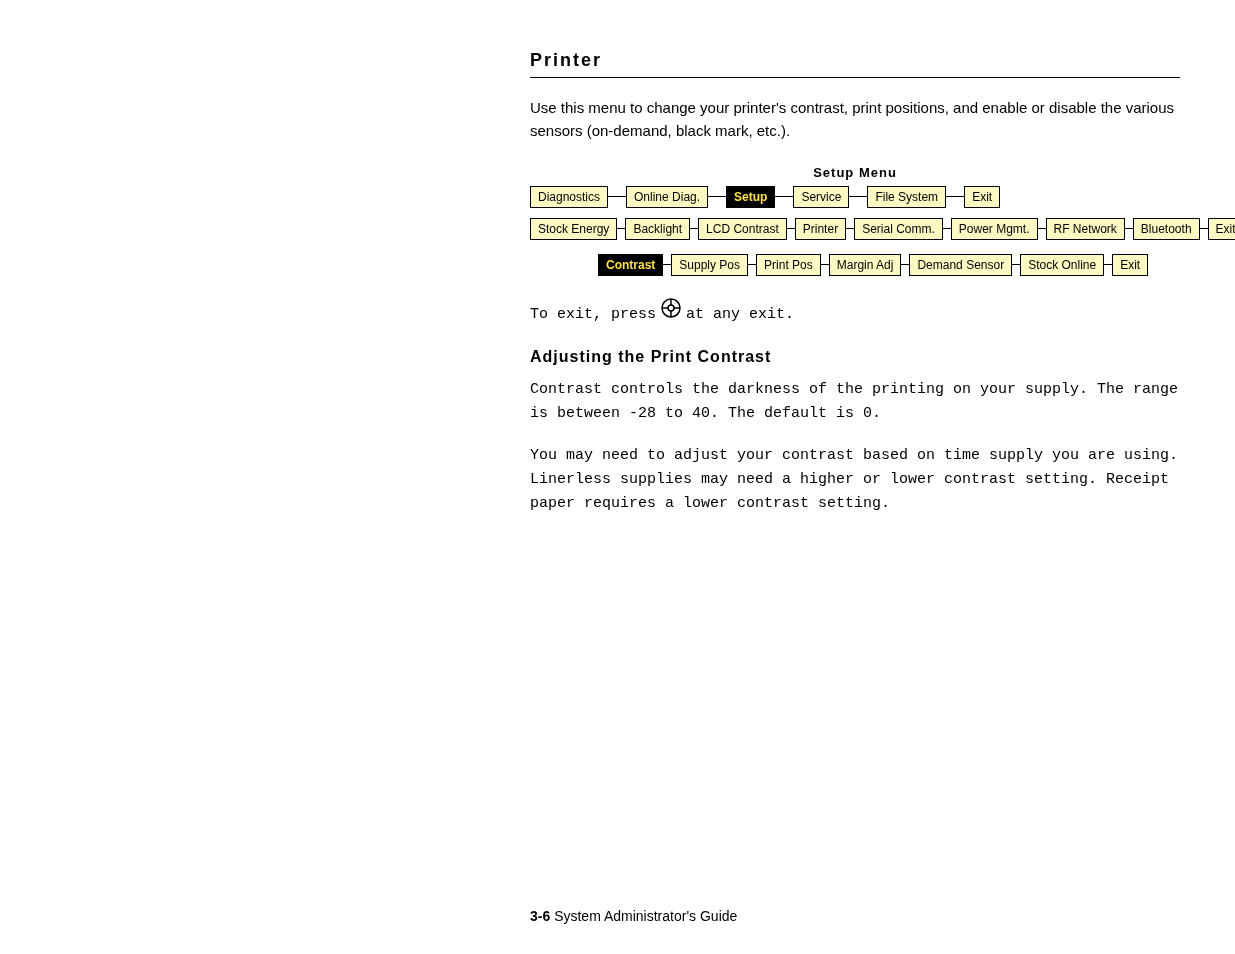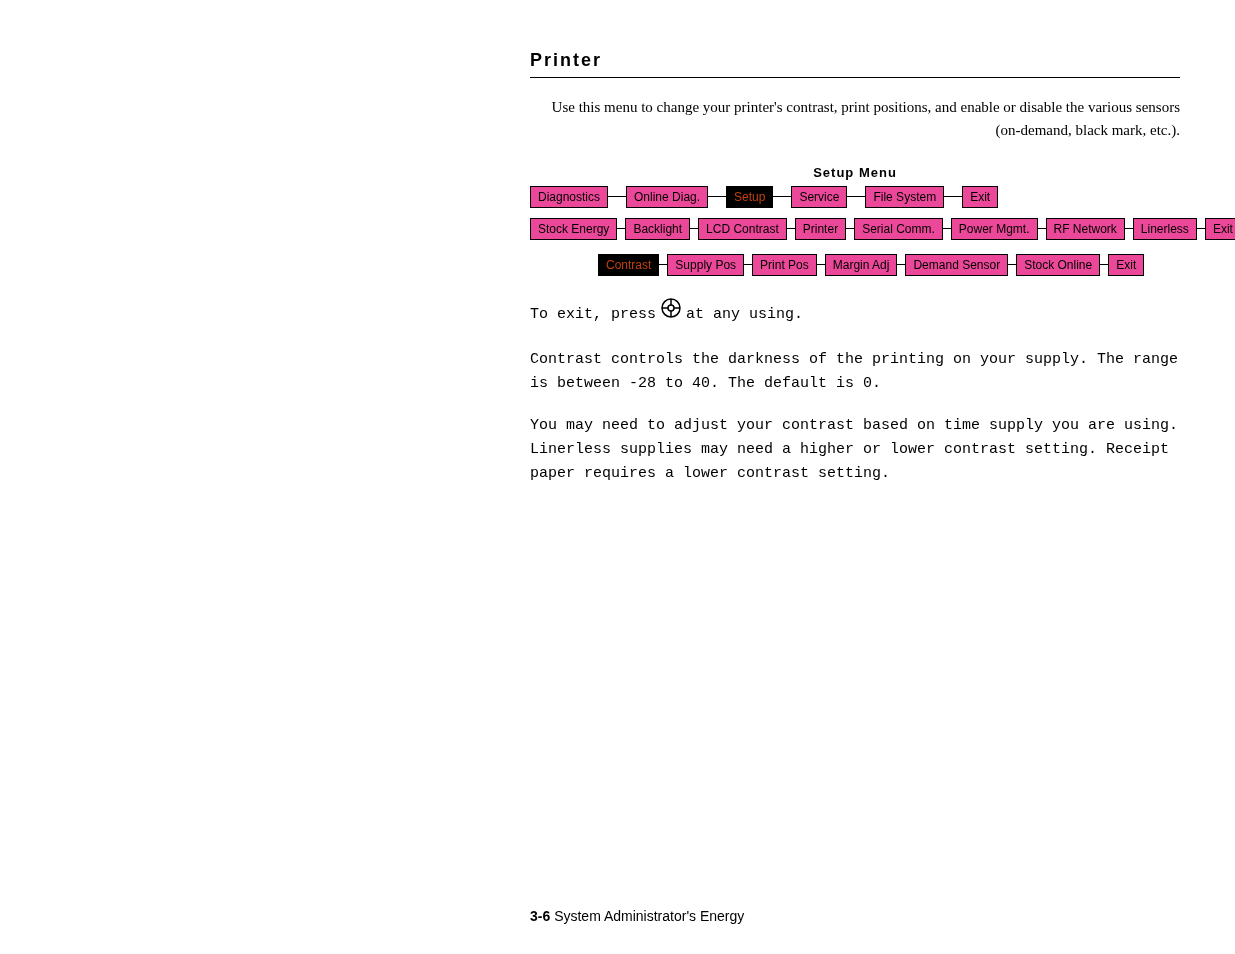--- a/index.html
+++ b/index.html
@@ -30,22 +30,21 @@
       border-bottom: 1px solid #000;
       padding-bottom: 6px;
       margin-bottom: 18px;
       font-family: Arial, Helvetica, sans-serif;
     }
 
     .intro-text {
       font-size: 15px;
       line-height: 1.55;
       margin-bottom: 22px;
-      font-family: Liberation Serif, serif;
-      text-align: right;
+      font-family: Liberation Sans, sans-serif;
     }
 
     
     .menu-diagram {
       margin-bottom: 22px;
       position: relative;
     }
 
     .setup-menu-label {
       text-align: center;
@@ -62,28 +61,28 @@
       margin-bottom: 6px;
       flex-wrap: nowrap;
     }
 
     .menu-item {
       border: 1px solid #000;
       padding: 3px 7px;
       font-size: 12px;
       font-family: Arial, Helvetica, sans-serif;
       white-space: nowrap;
-      background: #ec4899;
+      background: #fef9c3;
       position: relative;
     }
 
     .menu-item.active {
       background: #000;
-      color: #c2410c;
-      font-weight: normal;
+      color: #fde047;
+      font-weight: bold;
     }
 
     .menu-connector {
       width: 18px;
       height: 1px;
       background: #000;
       flex-shrink: 0;
     }
 
     .menu-connector-short {
@@ -177,21 +176,21 @@
         <div class="menu-item">LCD Contrast</div>
         <div class="menu-connector-short"></div>
         <div class="menu-item">Printer</div>
         <div class="menu-connector-short"></div>
         <div class="menu-item">Serial Comm.</div>
         <div class="menu-connector-short"></div>
         <div class="menu-item">Power Mgmt.</div>
         <div class="menu-connector-short"></div>
         <div class="menu-item">RF Network</div>
         <div class="menu-connector-short"></div>
-        <div class="menu-item">Linerless</div>
+        <div class="menu-item">Bluetooth</div>
         <div class="menu-connector-short"></div>
         <div class="menu-item">Exit</div>
       </div>
 
       <div class="menu-row row3">
         <div class="menu-item active">Contrast</div>
         <div class="menu-connector-short"></div>
         <div class="menu-item">Supply Pos</div>
         <div class="menu-connector-short"></div>
         <div class="menu-item">Print Pos</div>
@@ -211,28 +210,29 @@
       <span>
         <svg width="20" height="20" viewBox="0 0 20 20" xmlns="http://www.w3.org/2000/svg">
           <circle cx="10" cy="10" r="9" fill="none" stroke="#000" stroke-width="1.5"></circle>
           <circle cx="10" cy="10" r="3" fill="none" stroke="#000" stroke-width="1.5"></circle>
           <line x1="10" y1="1" x2="10" y2="7" stroke="#000" stroke-width="1.5"></line>
           <line x1="10" y1="13" x2="10" y2="19" stroke="#000" stroke-width="1.5"></line>
           <line x1="1" y1="10" x2="7" y2="10" stroke="#000" stroke-width="1.5"></line>
           <line x1="13" y1="10" x2="19" y2="10" stroke="#000" stroke-width="1.5"></line>
         </svg>
       </span>
-      <span>at any using.</span>
+      <span>at any exit.</span>
     </div>
 
+    <div class="section-title">Adjusting the Print Contrast</div>
 
     <p class="body-text">Contrast controls the darkness of the printing on your supply.  The range is between -28 to 40.  The default is 0.</p>
     <p class="body-text">You may need to adjust your contrast based on time supply you are using.  Linerless supplies may need a higher or lower contrast setting.  Receipt paper requires a lower contrast setting.</p>
 
   </div>
 </div>
 
 <div class="footer">
   <span class="footer-text">
     <strong>3-6</strong>
-    <span>  System Administrator's Energy</span>
+    <span>  System Administrator's Guide</span>
   </span>
 </div>
 
 </body></html>

